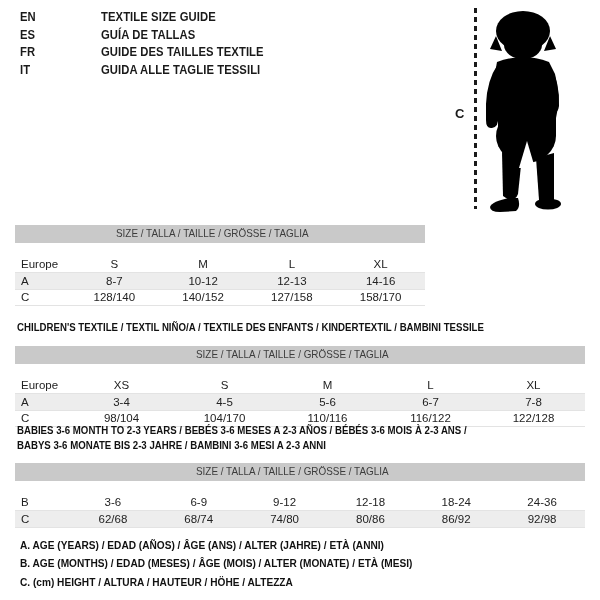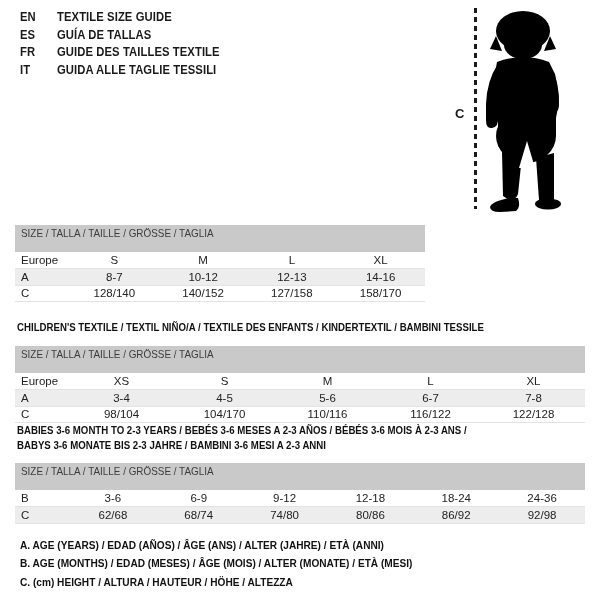--- a/index.html
+++ b/index.html
@@ -15,38 +15,38 @@
   }
   .canvas{position:relative;width:600px;height:600px;overflow:hidden;background:#fff;}
 
   
   .c84{display:inline-block;transform:scaleX(0.84);transform-origin:0 50%;white-space:nowrap;}
   .c88{display:inline-block;transform:scaleX(0.88);transform-origin:0 50%;white-space:nowrap;}
   .c90{display:inline-block;transform:scaleX(0.90);transform-origin:0 50%;white-space:nowrap;}
 
   
   .lang-block{position:absolute;left:20px;top:9px;}
-  .lang-row{display:flex;font-weight:bold;font-size:12.5px;line-height:17.6px;letter-spacing:0.1px;}
+  .lang-row{display:flex;font-weight:bold;font-size:12.5px;line-height:17.6px;letter-spacing:0.1px;gap:44px;}
   .lang-code{width:37px;flex:none;}
 
   
   .measure-line{position:absolute;left:473px;top:8px;}
   .measure-label{position:absolute;left:455px;top:106px;font-weight:bold;font-size:13px;}
   .silhouette{position:absolute;left:482px;top:8px;}
 
   
   .table-block{position:absolute;left:15px;}
   #table-0{top:214px;width:410px;}
   #table-1{top:320px;width:570px;}
   #table-2{top:423px;width:570px;}
   .table-title{font-weight:bold;font-size:11.5px;line-height:15px;color:#111;padding-left:2px;}
-  .size-bar{background:var(--bar-bg);height:27px;line-height:17px;padding-left:6px;
-            font-size:11px;color:#3c3c3c;margin-top:11px;}
+  .size-bar{background:var(--bar-bg);height:18px;line-height:17px;padding-left:6px;
+            font-size:11px;color:#3c3c3c;margin-top:11px;text-align:center;}
   #table-2 .size-bar{margin-top:10px;}
-  .size-table{width:100%;border-collapse:collapse;table-layout:fixed;margin-top:0;}
+  .size-table{width:100%;border-collapse:collapse;table-layout:fixed;margin-top:13px;}
   .size-table td{height:16.5px;font-size:11.5px;padding:0;color:#222;
                  border-bottom:1px solid #e3e3e3;text-align:center;}
   .size-table td.row-label{text-align:left;padding-left:6px;}
   .size-table col.label-col{width:55px;}
   .size-table tr.alt{background:var(--alt-bg);}
 
   
   .notes{position:absolute;left:20px;top:536px;}
   .note-line{font-weight:bold;font-size:11.5px;line-height:18.4px;color:#111;}
 </style>

